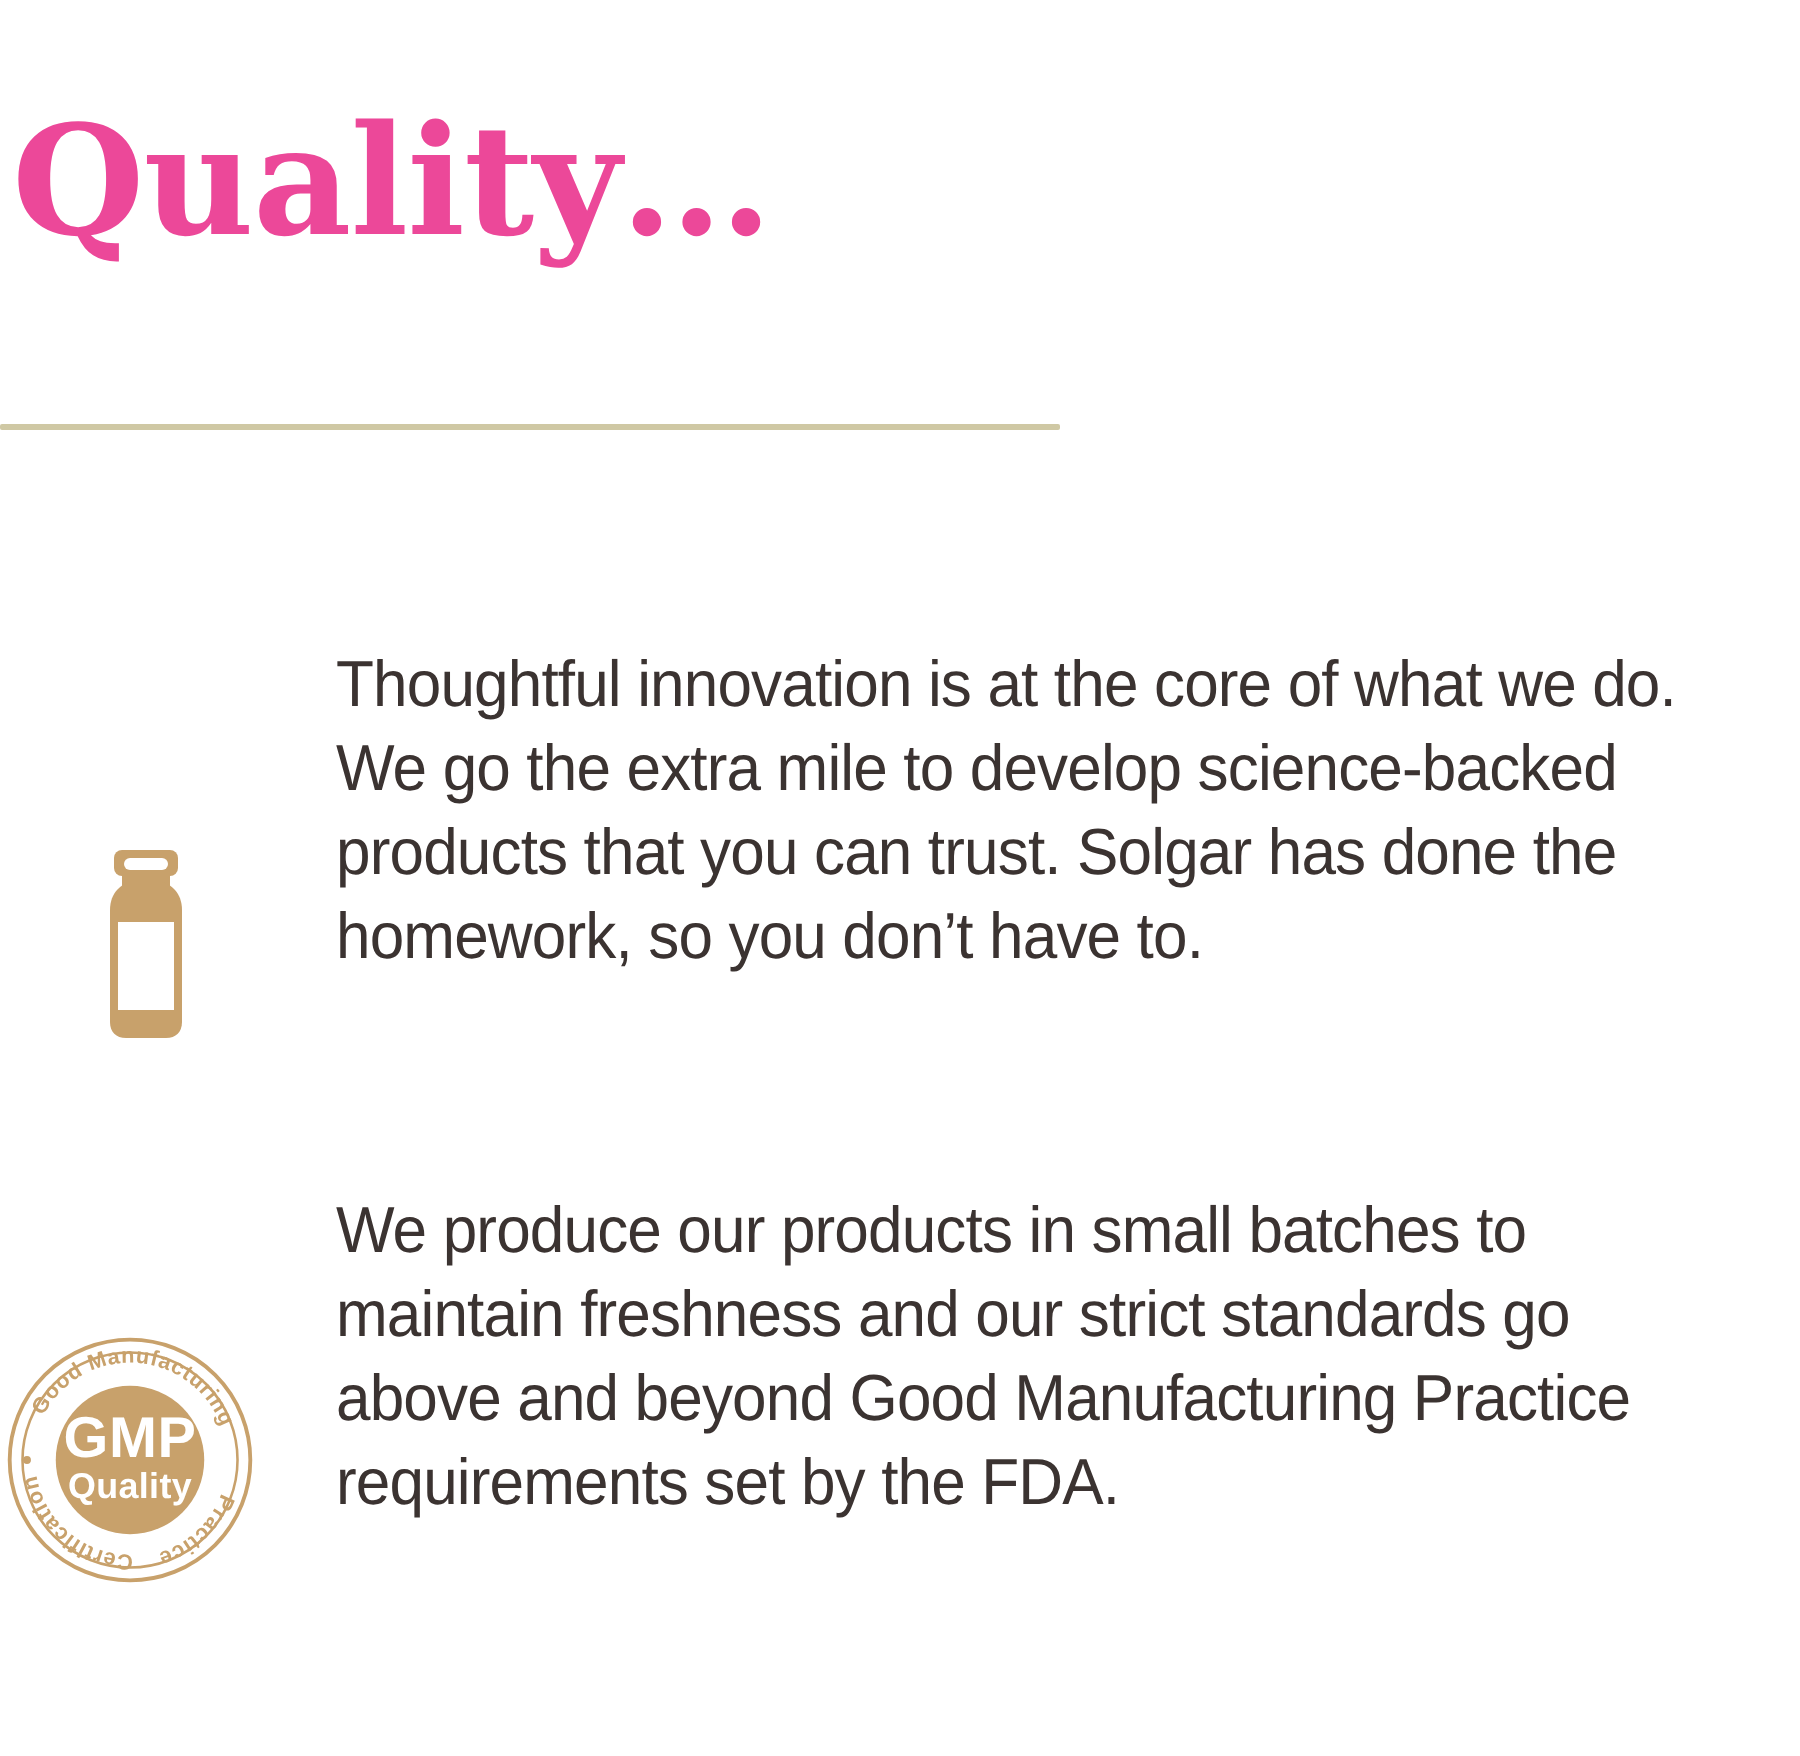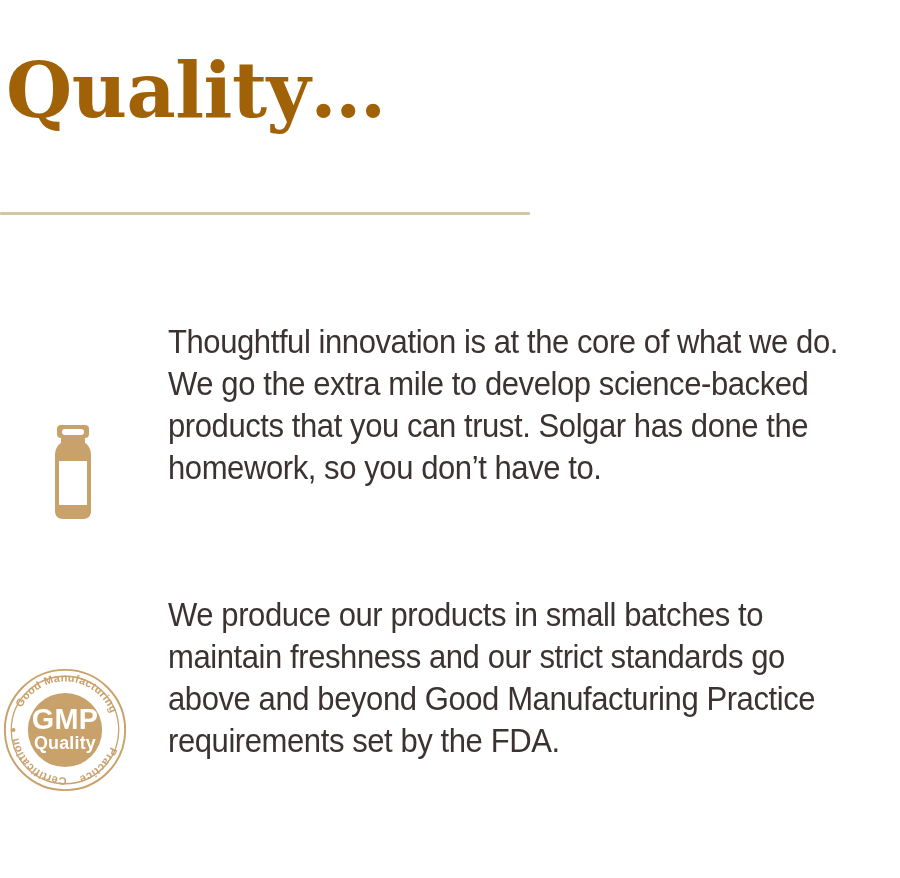--- a/index.html
+++ b/index.html
@@ -23,21 +23,21 @@
     height: 878px;
     box-sizing: border-box;
   }
 
   
   .headline {
     position: absolute;
     left: 6px;
     top: -2px;
     width: 860px;
-    color: #a16207;
+    color: #ec4899;
     font-family: "DejaVu Serif", "Liberation Serif", serif;
     font-weight: 700;
     font-size: 76px;
     line-height: 84px;
     letter-spacing: -0.5px;
   }
   .headline-line {
     display: block;
     white-space: nowrap;
   }

